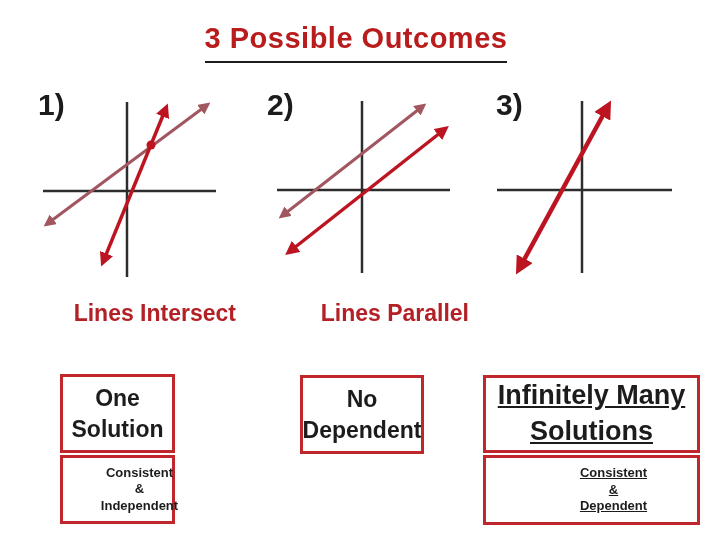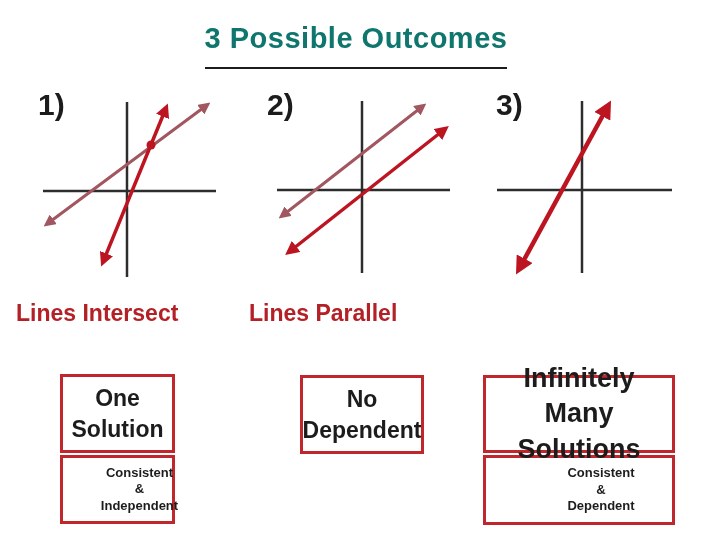--- a/index.html
+++ b/index.html
@@ -14,38 +14,38 @@
   }
   .title-wrap {
     position: absolute;
     left: 0; right: 8px; top: 22px;
     text-align: center;
   }
   .title {
     display: inline-block;
     font-size: 29px;
     font-weight: 600;
-    color: #0f766e;
+    color: #b91c1c;
     border-bottom: 2.5px solid #1c1c1c;
-    padding-bottom: 12px;
+    padding-bottom: 6px;
     letter-spacing: 0.5px;
   }
   .panel-number {
     position: absolute;
     font-size: 30px;
     font-weight: 600;
     color: #1c1c1c;
     top: 88px;
   }
   .graph { position: absolute; top: 95px; }
   .caption {
     position: absolute;
     top: 299px;
     width: 220px;
-    text-align: left;
+    text-align: right;
     font-size: 23px;
     font-weight: 600;
     color: #b32026;
     white-space: pre-line;
     line-height: 1.25;
   }
   .outcome-box { position: absolute; }
   .result-box, .class-box {
     box-sizing: border-box;
     border: 3px solid #c0272d;
@@ -58,21 +58,21 @@
     color: #1c1c1c;
   }
   .result-box { font-size: 23px; line-height: 1.32; font-weight: 600; }
   .class-box { font-size: 13px; line-height: 1.28; margin-top: 2px; font-weight: 600; padding-left: 44px; }
   .box-1 { left: 60px;  top: 374px; width: 115px; }
   .box-1 .result-box { height: 79px; }
   .box-1 .class-box  { height: 69px; }
   .box-2 { left: 300px; top: 375px; width: 124px; }
   .box-2 .result-box { height: 79px; }
   .box-2 .class-box  { height: 26px; }
-  .box-3 { left: 483px; top: 375px; width: 192px; }
+  .box-3 { left: 483px; top: 375px; width: 217px; text-decoration: underline; }
   .box-3 .result-box { height: 78px; font-size: 27px; }
   .box-3 .class-box  { height: 70px; }
   .axis { stroke: #2d2d2d; stroke-width: 2.5; }
   .line-bright { stroke: #bd1421; }
   .line-muted  { stroke: #a2565f; }
 </style>
 </head>
 <body>
 
 <div class="slide">

